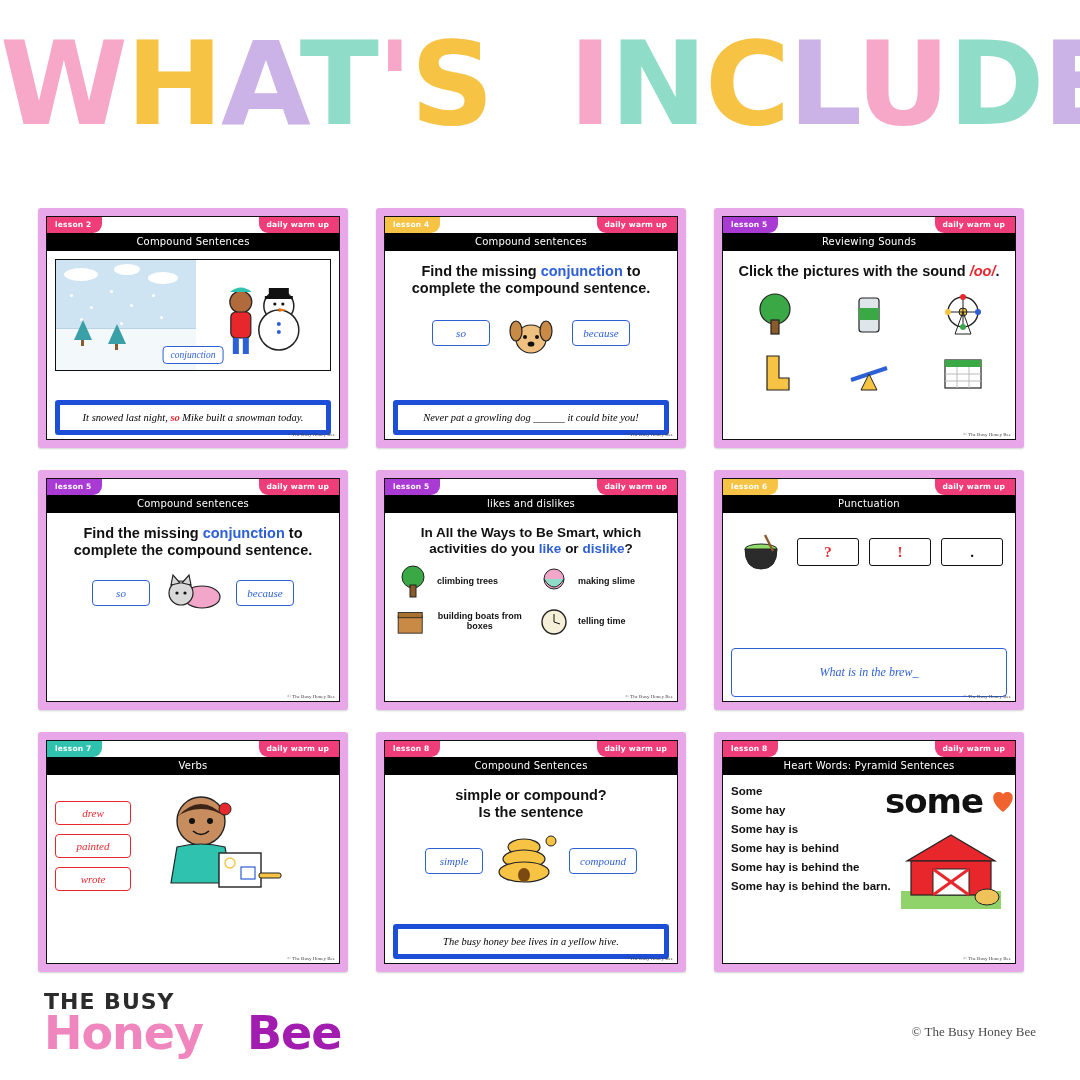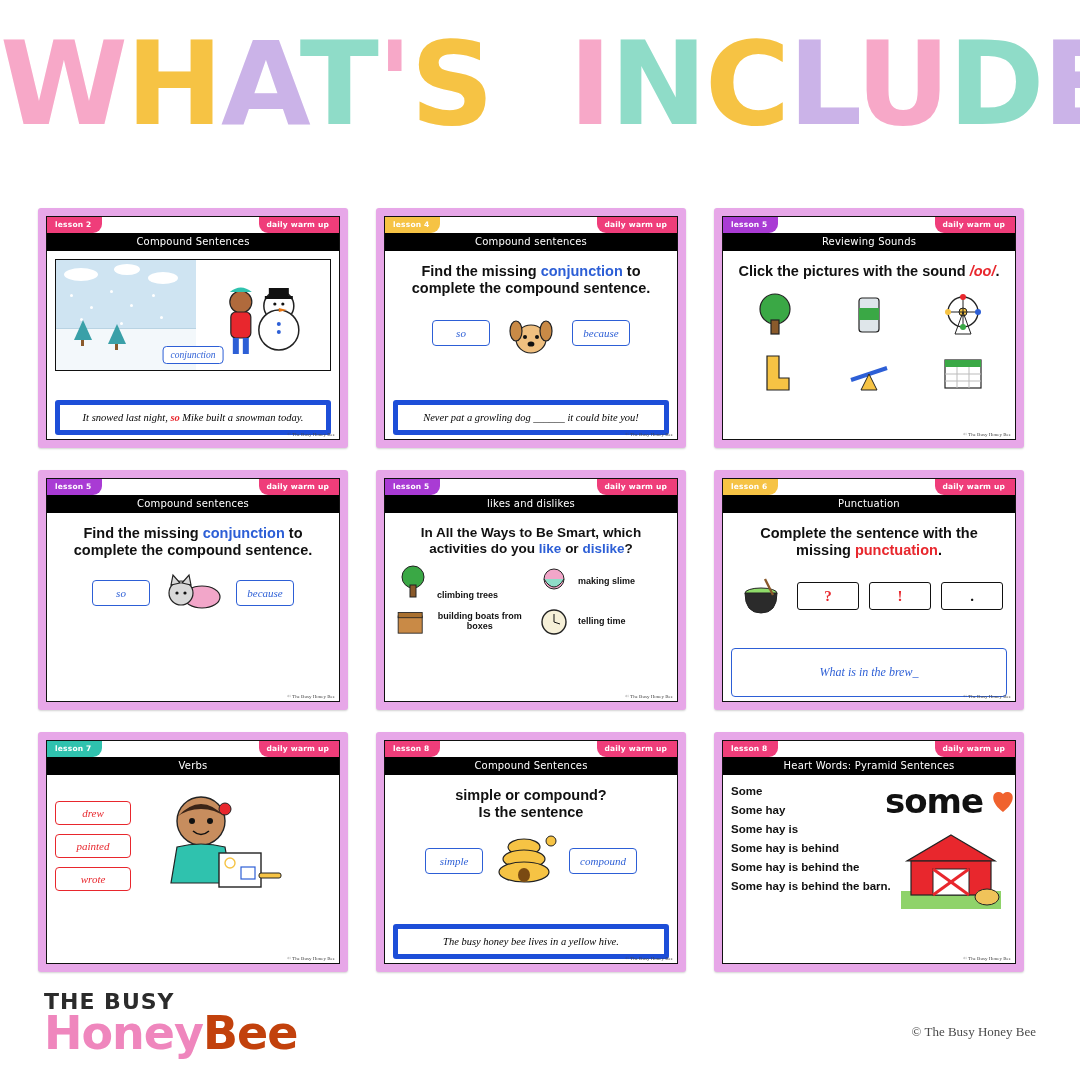--- a/index.html
+++ b/index.html
@@ -213,21 +213,21 @@
   }
   .logo .l1 {
     font-family:"DejaVu Sans", sans-serif;
     font-size:22px; font-weight:700; letter-spacing:1px; color:#2b2b2b;
   }
   .logo .l2 {
     font-family:"DejaVu Sans", sans-serif;
     font-size:46px; font-weight:700; color:#ef86bd;
     margin-top:-8px; letter-spacing:-1px;
   }
-  .logo .l2 .bee { color:#c2410c; }
+  .logo .l2 .bee { color:#a21caf;margin-left:44px; }
   .footer-credit {
     position:absolute; right:44px; bottom:40px;
     font-family:"Liberation Serif", serif;
     font-size:13px; color:#4a4a4a;
   }
 </style>
 </head>
 <body>
 
 <div class="title" id="title"><span style="color: rgb(247, 168, 200);">W</span><span style="color: rgb(246, 195, 68);">H</span><span style="color: rgb(203, 179, 232);">A</span><span style="color: rgb(143, 220, 200);">T</span><span style="color: rgb(247, 168, 200);">'</span><span style="color: rgb(246, 195, 68);">S</span><span style="color: rgb(255, 255, 255);">&nbsp;&nbsp;</span><span style="color: rgb(247, 168, 200);">I</span><span style="color: rgb(143, 220, 200);">N</span><span style="color: rgb(246, 195, 68);">C</span><span style="color: rgb(203, 179, 232);">L</span><span style="color: rgb(247, 168, 200);">U</span><span style="color: rgb(143, 220, 200);">D</span><span style="color: rgb(203, 179, 232);">E</span></div>
@@ -403,21 +403,21 @@
       <div class="topbar">
         <div class="tag left" style="background:#a93bd4">lesson 5</div>
         <div class="tag right">daily warm up</div>
       </div>
       <div class="subbar">likes and dislikes</div>
       <div class="body">
         <div class="prompt" style="font-size:13.5px">
           <span>In All the Ways to Be Smart, which activities do you </span><span class="blue">like</span><span> or </span><span class="blue">dislike</span><span>?</span>
         </div>
         <div style="display:grid;grid-template-columns:1fr 1fr;gap:2px 6px;margin-top:2px">
-          <div style="display:flex;align-items:flex-end;gap:4px">
+          <div style="display:flex;align-items:center;gap:4px">
             <svg width="40" height="38" viewBox="0 0 40 38">
               <circle cx="20" cy="14" r="11" fill="#3aa845" stroke="#222"></circle>
                 <rect x="17" y="22" width="6" height="12" fill="#8a5a2b" stroke="#222"></rect>
             </svg>
             <div class="lbl">climbing trees</div>
           </div>
           <div style="display:flex;align-items:center;gap:4px">
             <svg width="40" height="38" viewBox="0 0 40 38">
               <circle cx="20" cy="16" r="10" fill="#f2a6c9" stroke="#222"></circle>
               <path d="M10 16 q10 16 20 0" fill="#8fdcc8" stroke="#222"></path>
@@ -446,23 +446,20 @@
   </div>
 
   <div class="card">
     <div class="slide">
       <div class="topbar">
         <div class="tag left" style="background:#f6c344">lesson 6</div>
         <div class="tag right">daily warm up</div>
       </div>
       <div class="subbar">Punctuation</div>
       <div class="body">
-        <div class="prompt">
-          <span>Complete the sentence with the missing </span><span class="red">punctuation</span><span>.</span>
-        </div>
         <div class="row-center" style="margin:10px 0 14px;gap:10px">
           <svg width="52" height="46" viewBox="0 0 52 46">
             <ellipse cx="26" cy="20" rx="16" ry="5" fill="#8fdc6a" stroke="#222"></ellipse>
             <path d="M10 20 q0 20 16 20 q16 0 16 -20 z" fill="#2b2b2b" stroke="#222"></path>
             <line x1="30" y1="6" x2="38" y2="22" stroke="#8a5a2b" stroke-width="2.4"></line>
           </svg>
           <div class="punc-box">?</div>
           <div class="punc-box">!</div>
           <div class="punc-box black">.</div>
         </div>

